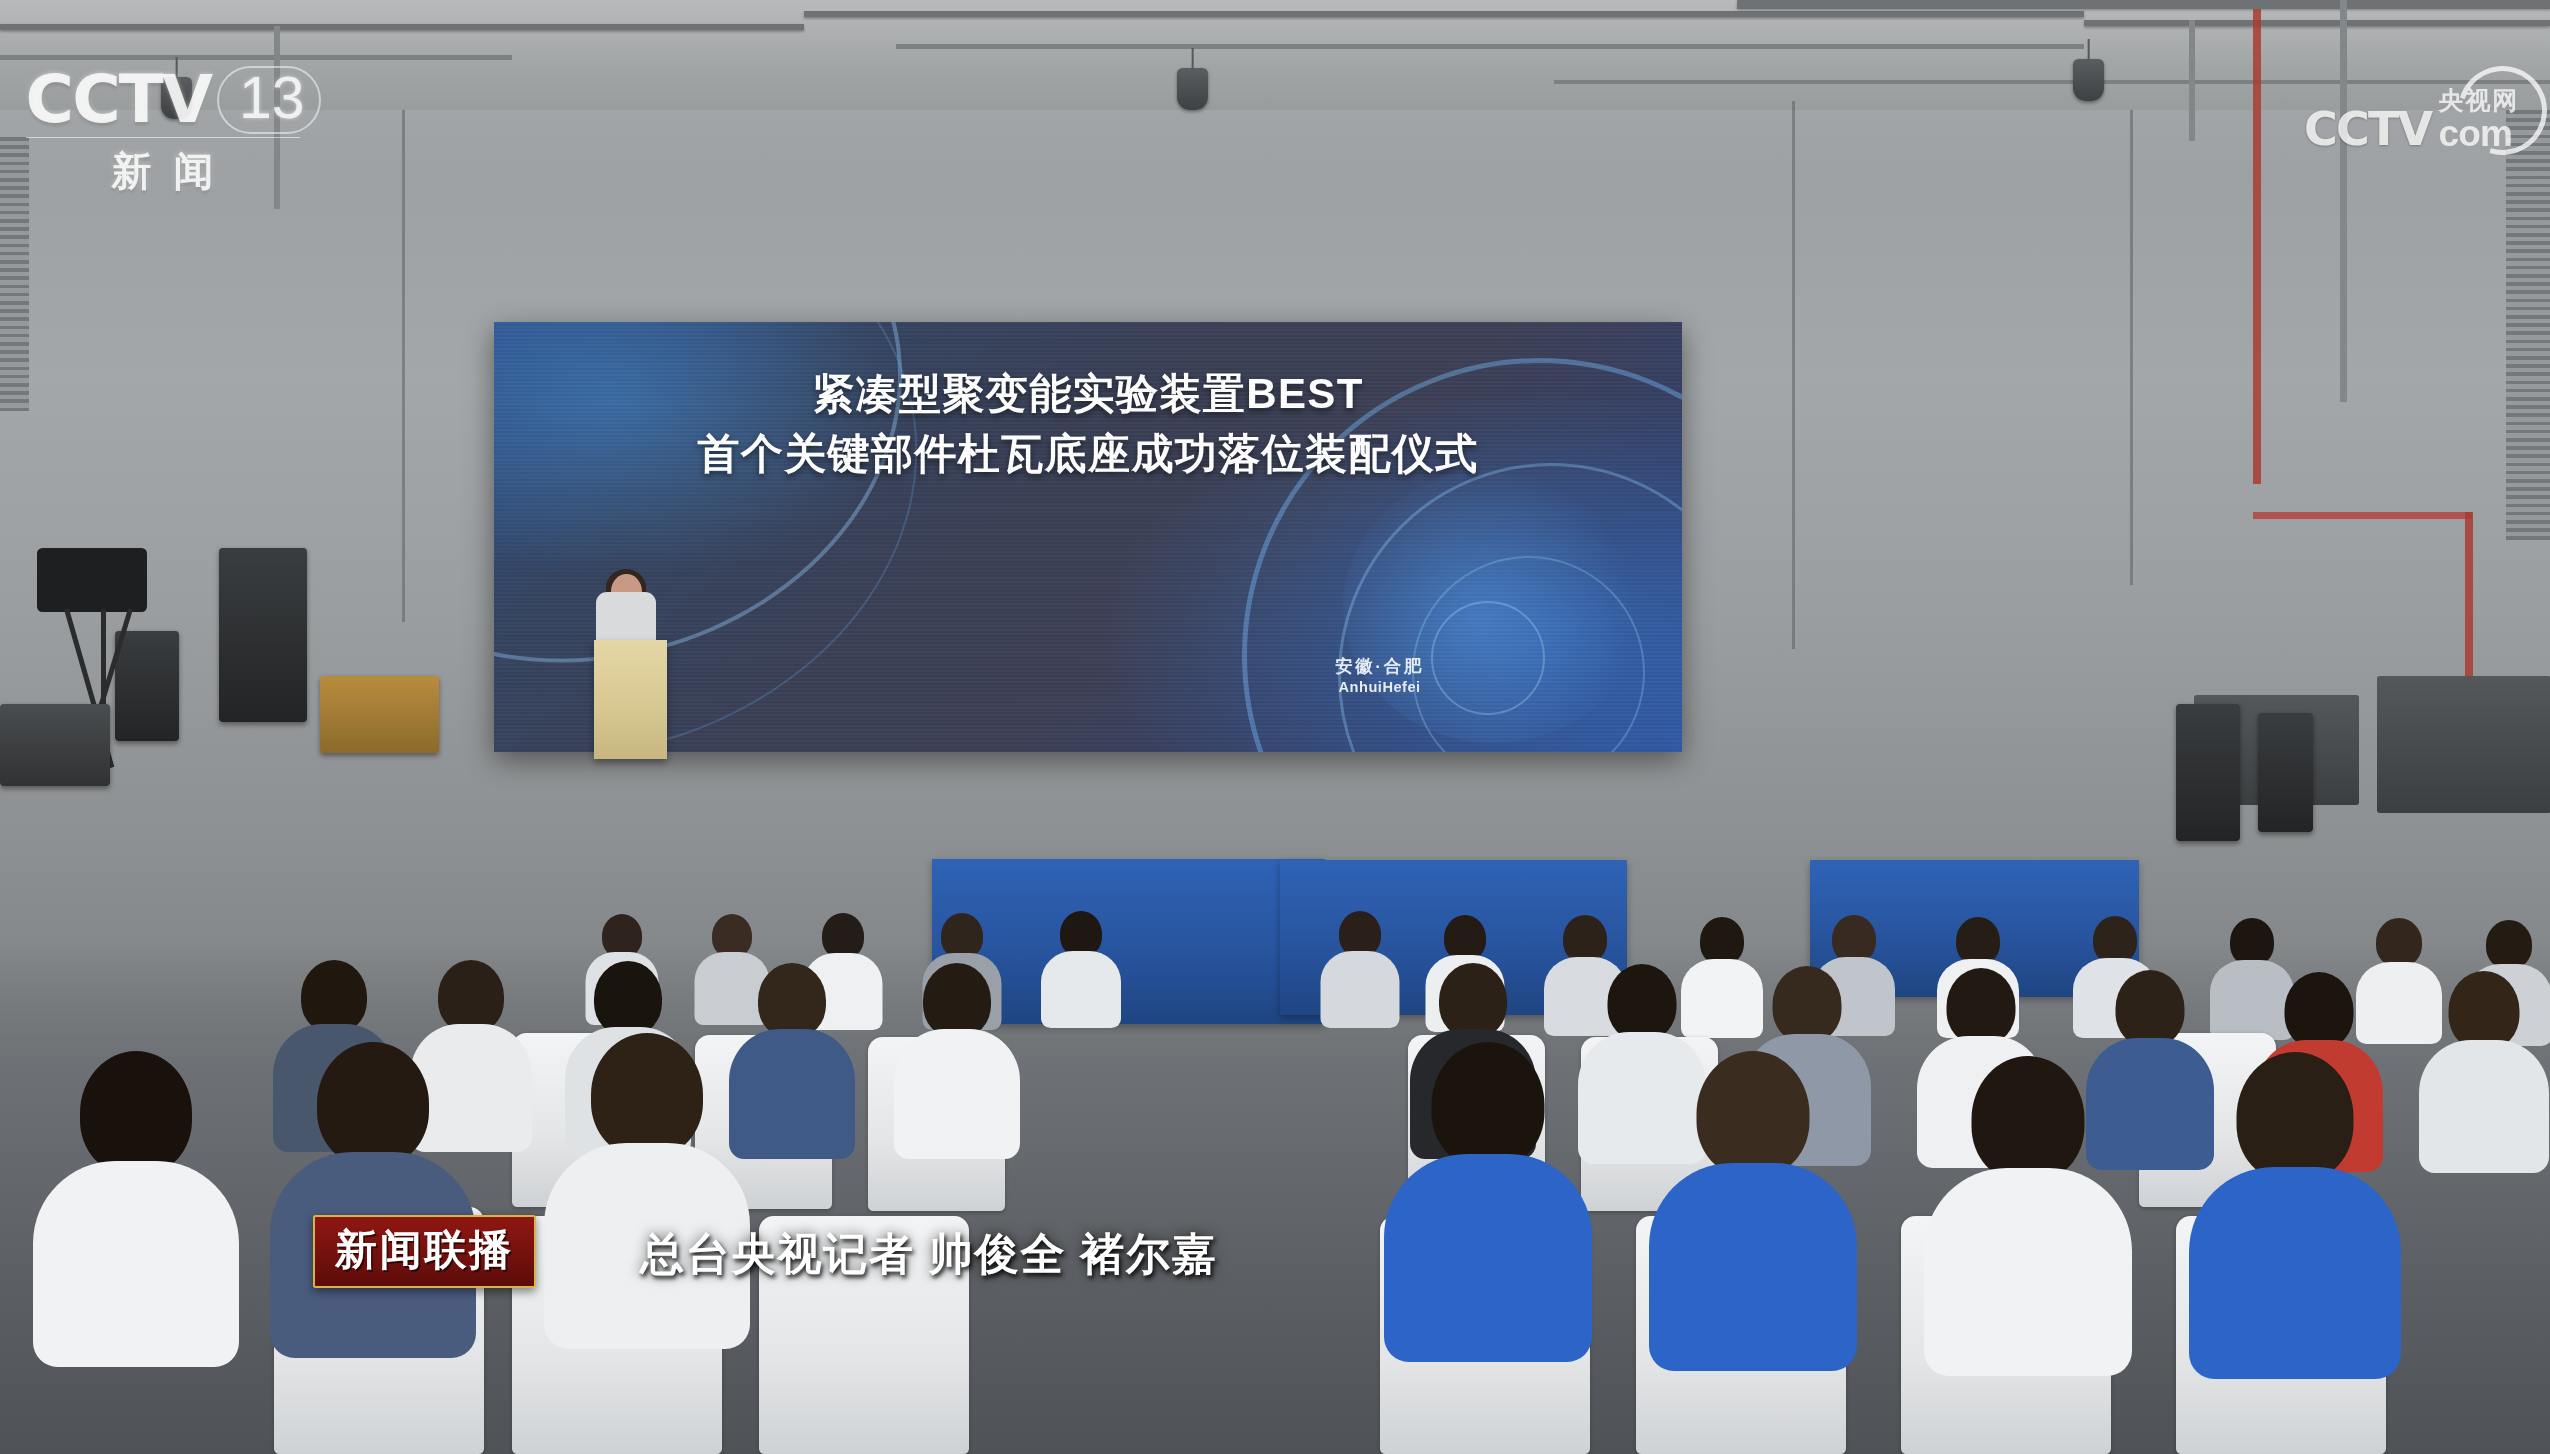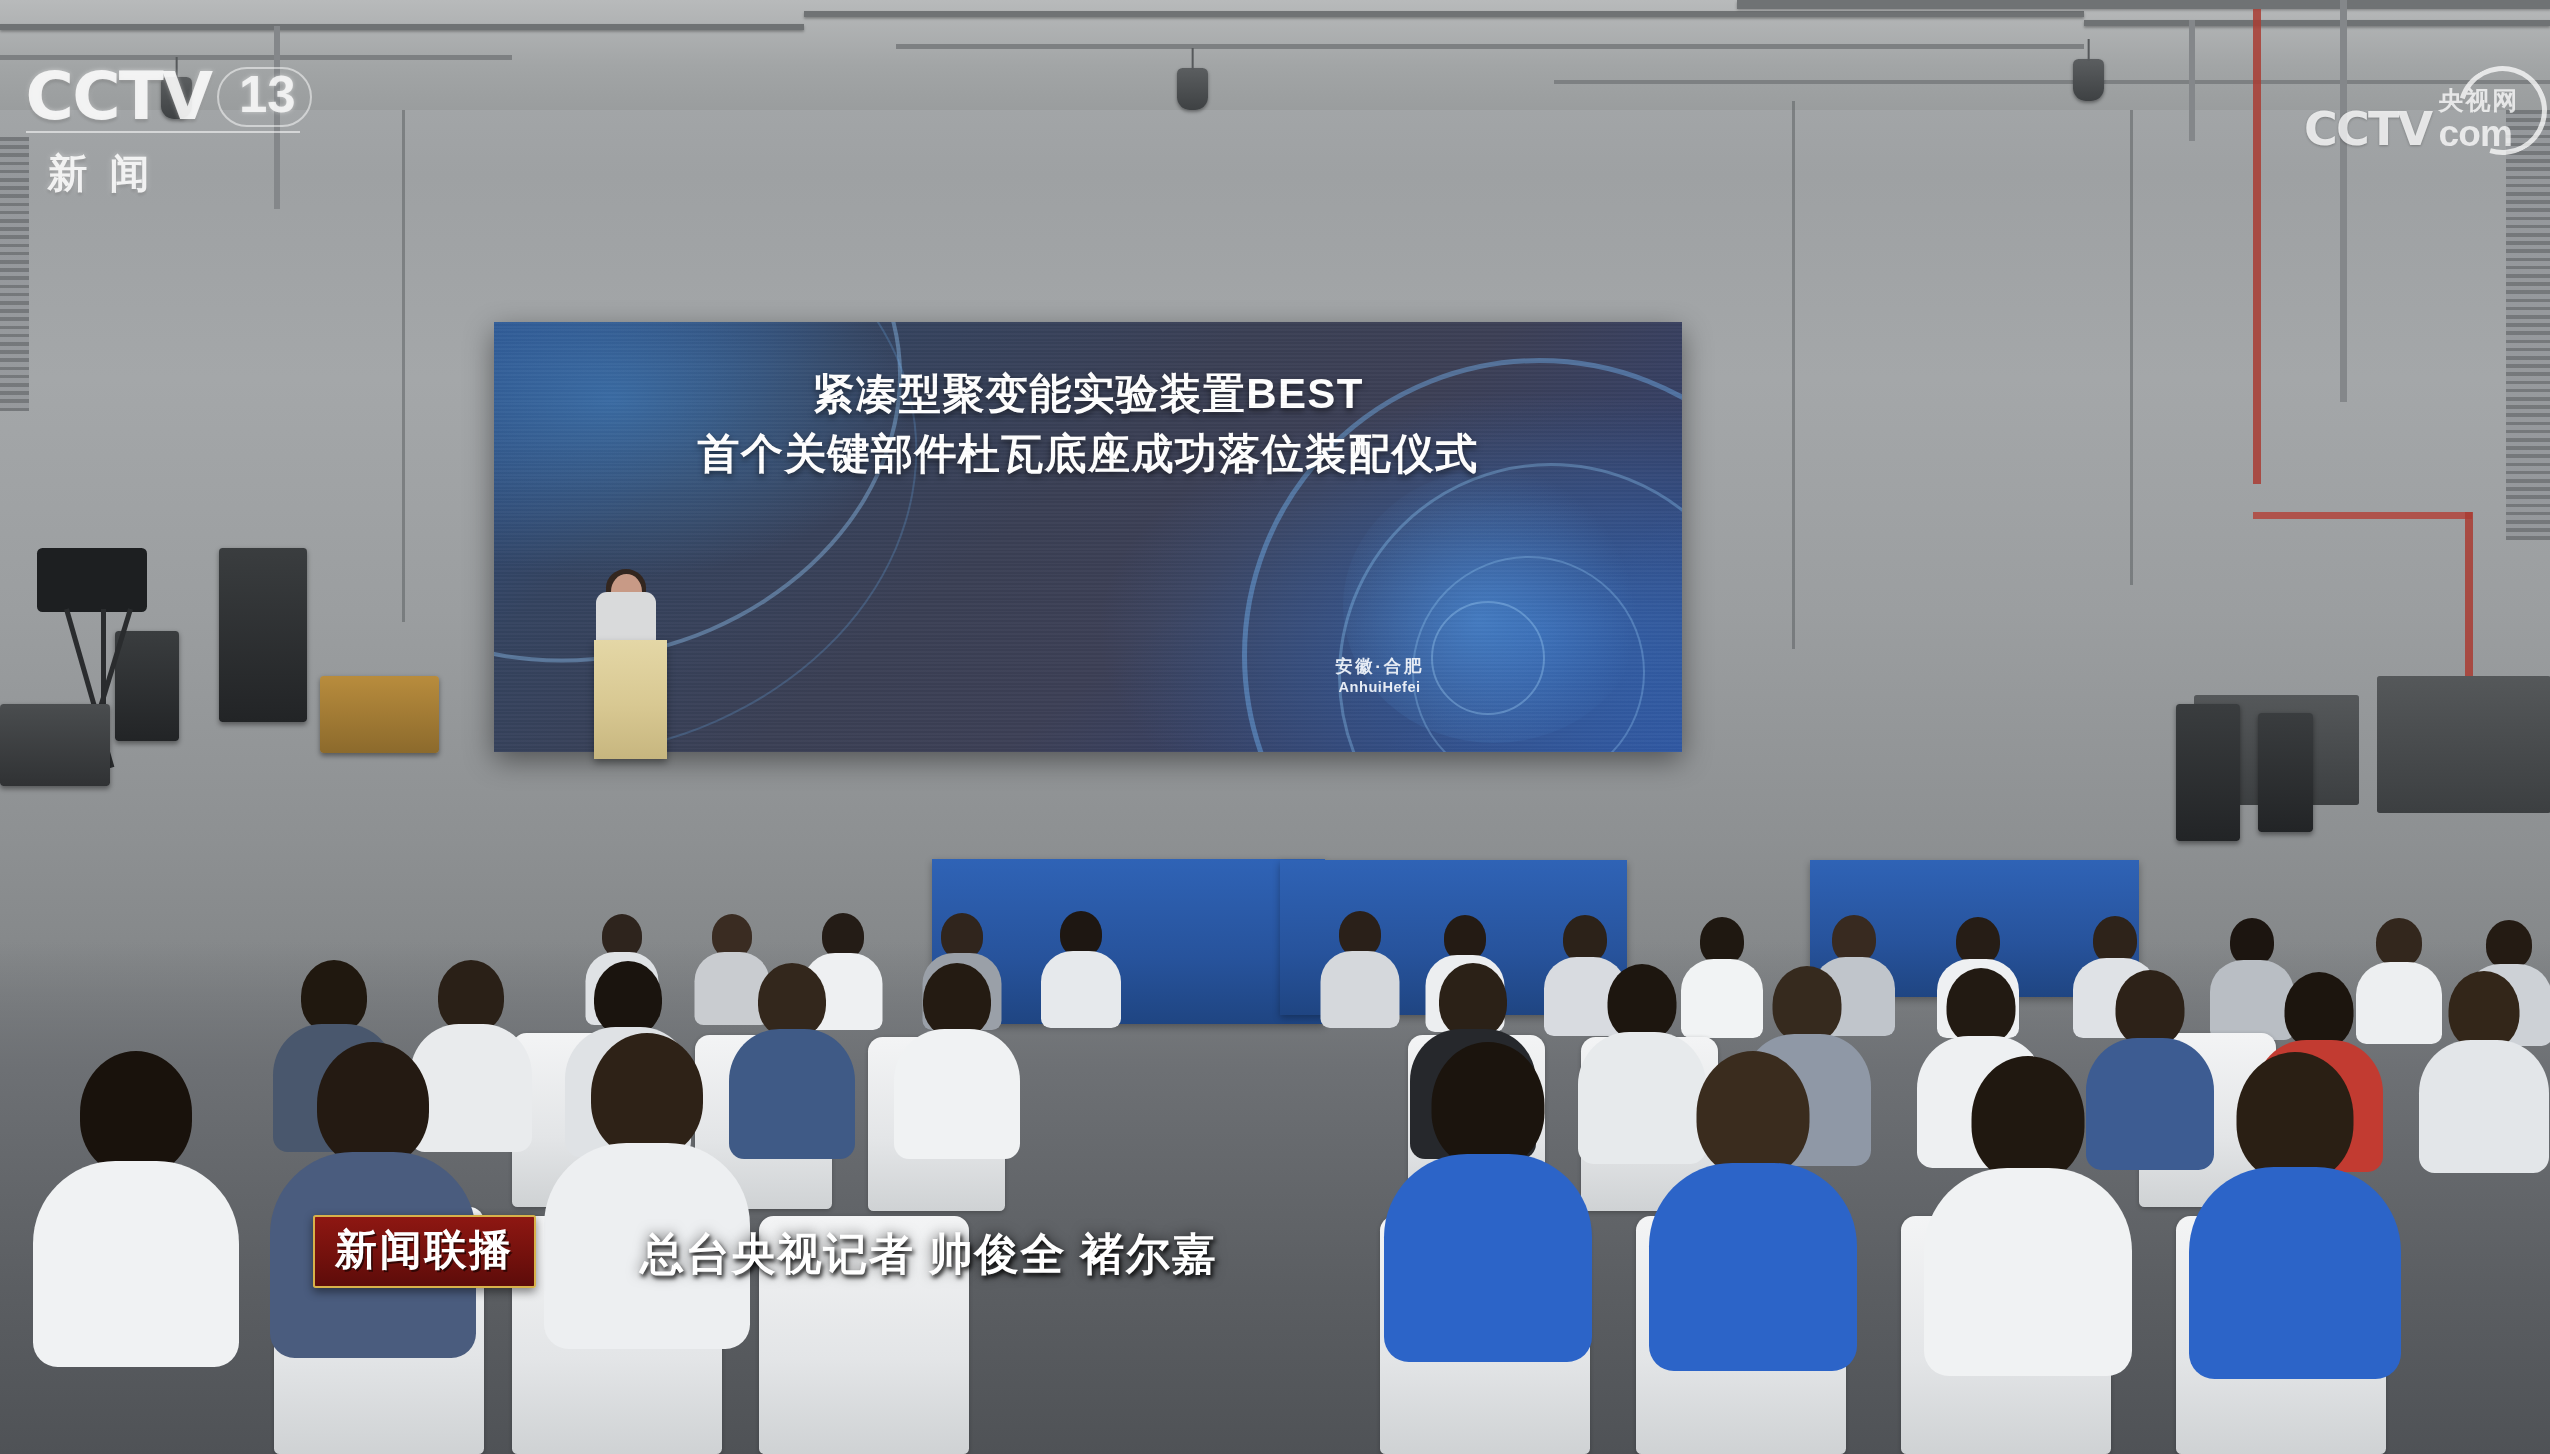--- a/index.html
+++ b/index.html
@@ -257,36 +257,36 @@
     font-size: 66px;
     font-weight: bold;
     color: rgba(255,255,255,.93);
     letter-spacing: -1.8px;
     line-height: .95;
     text-shadow: 0 0 4.6px rgba(255,255,255,.55), 0 1.8px 3.7px rgba(0,0,0,.35);
     font-family: "DejaVu Sans", sans-serif;
   }
   .cctv13-num {
     margin-left: 5.5px;
-    font-size: 51px; font-weight: bold;
+    font-size: 59px; font-weight: normal;
     color: rgba(255,255,255,.88);
     border: 2.7px solid rgba(255,255,255,.55);
     border-radius: 37px;
     padding: 0 14.6px 3.7px 20px;
     line-height: 1.02;
     text-shadow: 0 0 4.6px rgba(255,255,255,.5);
   }
   .cctv13-rule {
     margin-top: 2.7px;
     height: 1.8px; width: 274px;
     background: rgba(255,255,255,.6);
   }
   .cctv13-cn {
-    margin-top: 13px;
-    text-align: left;
+    margin-top: 6px;
+    text-align: center;
     width: 274px;
     font-size: 40px;
     font-weight: bold;
     color: rgba(255,255,255,.93);
     letter-spacing: 22px;
     text-indent: 22px;
     text-shadow: 0 0 5.5px rgba(255,255,255,.5), 0 1.8px 3.7px rgba(0,0,0,.3);
   }
 
   

